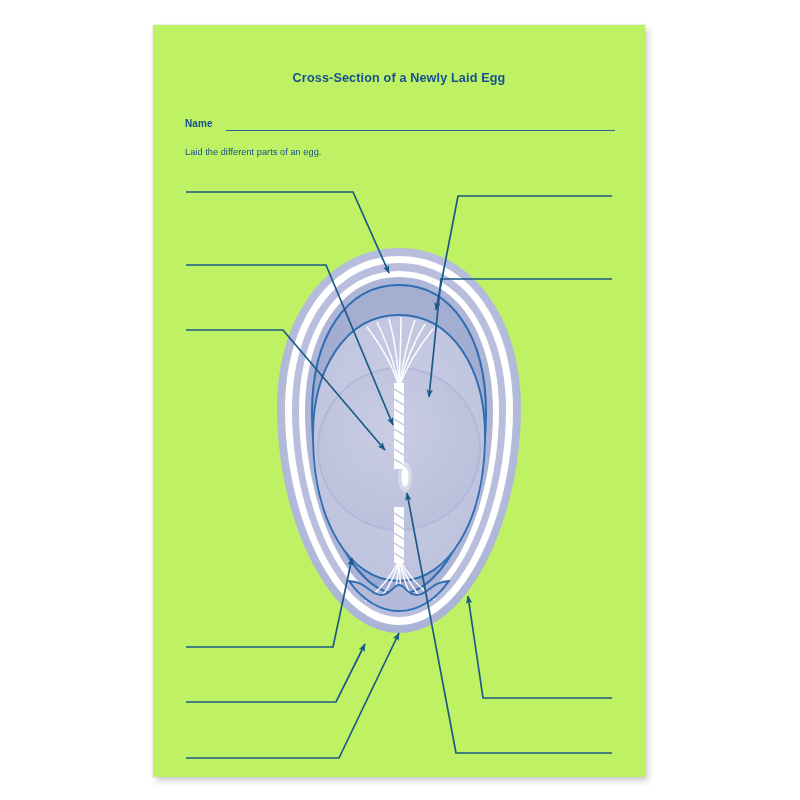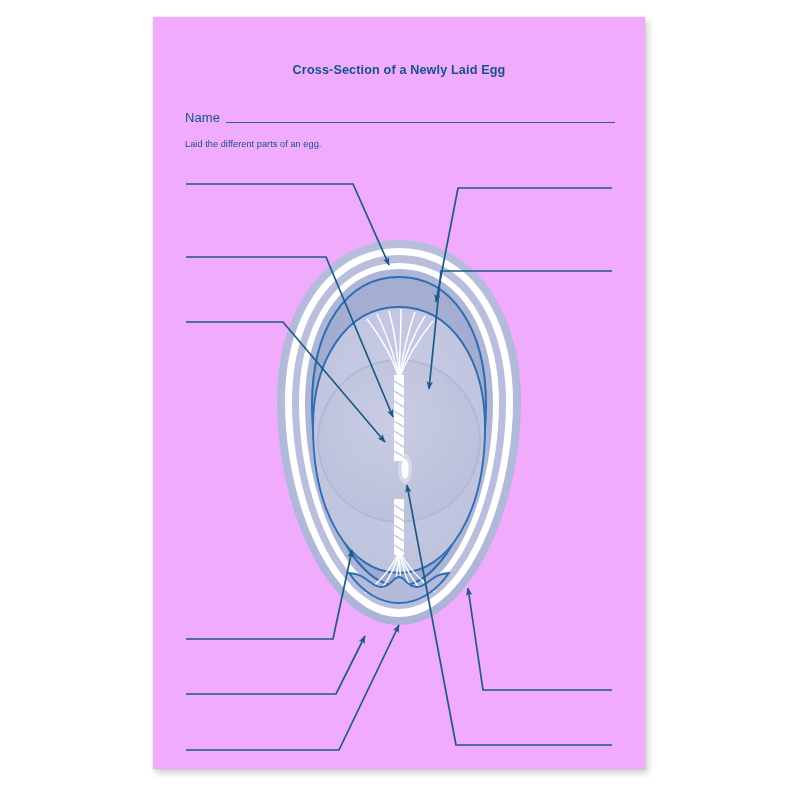--- a/index.html
+++ b/index.html
@@ -6,37 +6,37 @@
   html,body{margin:0;padding:0;background:#ffffff;}
   body{
     width:800px;height:800px;position:relative;overflow:hidden;
     font-family:"Liberation Sans", sans-serif;
   }
   #stage{position:absolute;inset:0;background:#ffffff;}
 
   
   .sheet{
     position:absolute;
-    left:153px;top:17px;width:492px;height:752px;
-    background:#f0abfc;
+    left:153px;top:25px;width:492px;height:752px;
+    background:#bef264;
     box-shadow:3px 4px 7px rgba(0,0,0,.20), 0 0 0 1px rgba(0,0,0,.035);
   }
 
   
   .title{
     position:absolute;left:0;top:46px;width:492px;text-align:center;
     font-size:12.6px;font-weight:bold;letter-spacing:.15px;
     color:#16508f;
   }
   .name-row{
     position:absolute;left:32px;top:93px;width:430px;height:16px;
   }
   .name-label{
     position:absolute;left:0;top:0;
-    font-size:13px;font-weight:normal;color:#16508f;letter-spacing:.1px;
+    font-size:10px;font-weight:bold;color:#16508f;letter-spacing:.1px;
   }
   .name-rule{
     position:absolute;left:41px;top:12px;width:389px;height:0;
     border-top:1.1px solid #2a6096;
   }
   .instruction{
     position:absolute;left:32px;top:122px;
     font-size:9.2px;color:#16508f;letter-spacing:.05px;
   }
 

